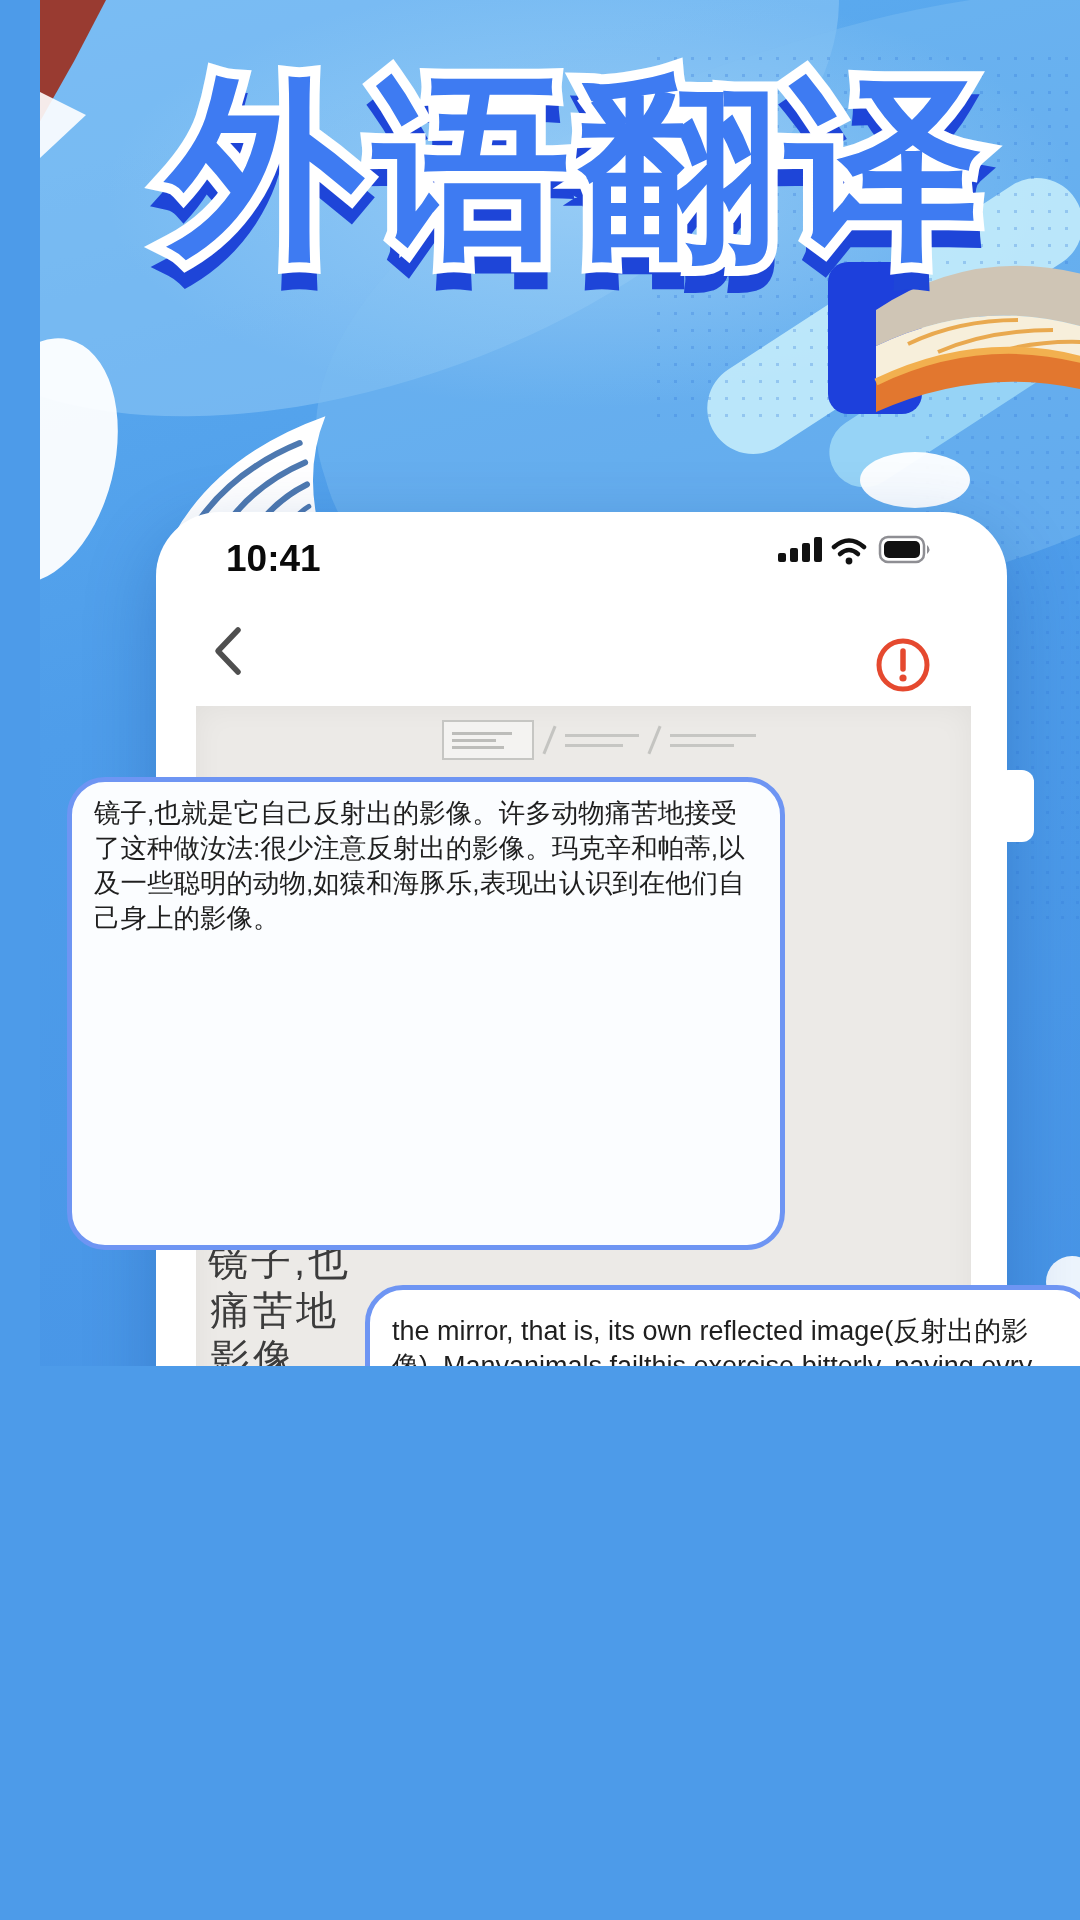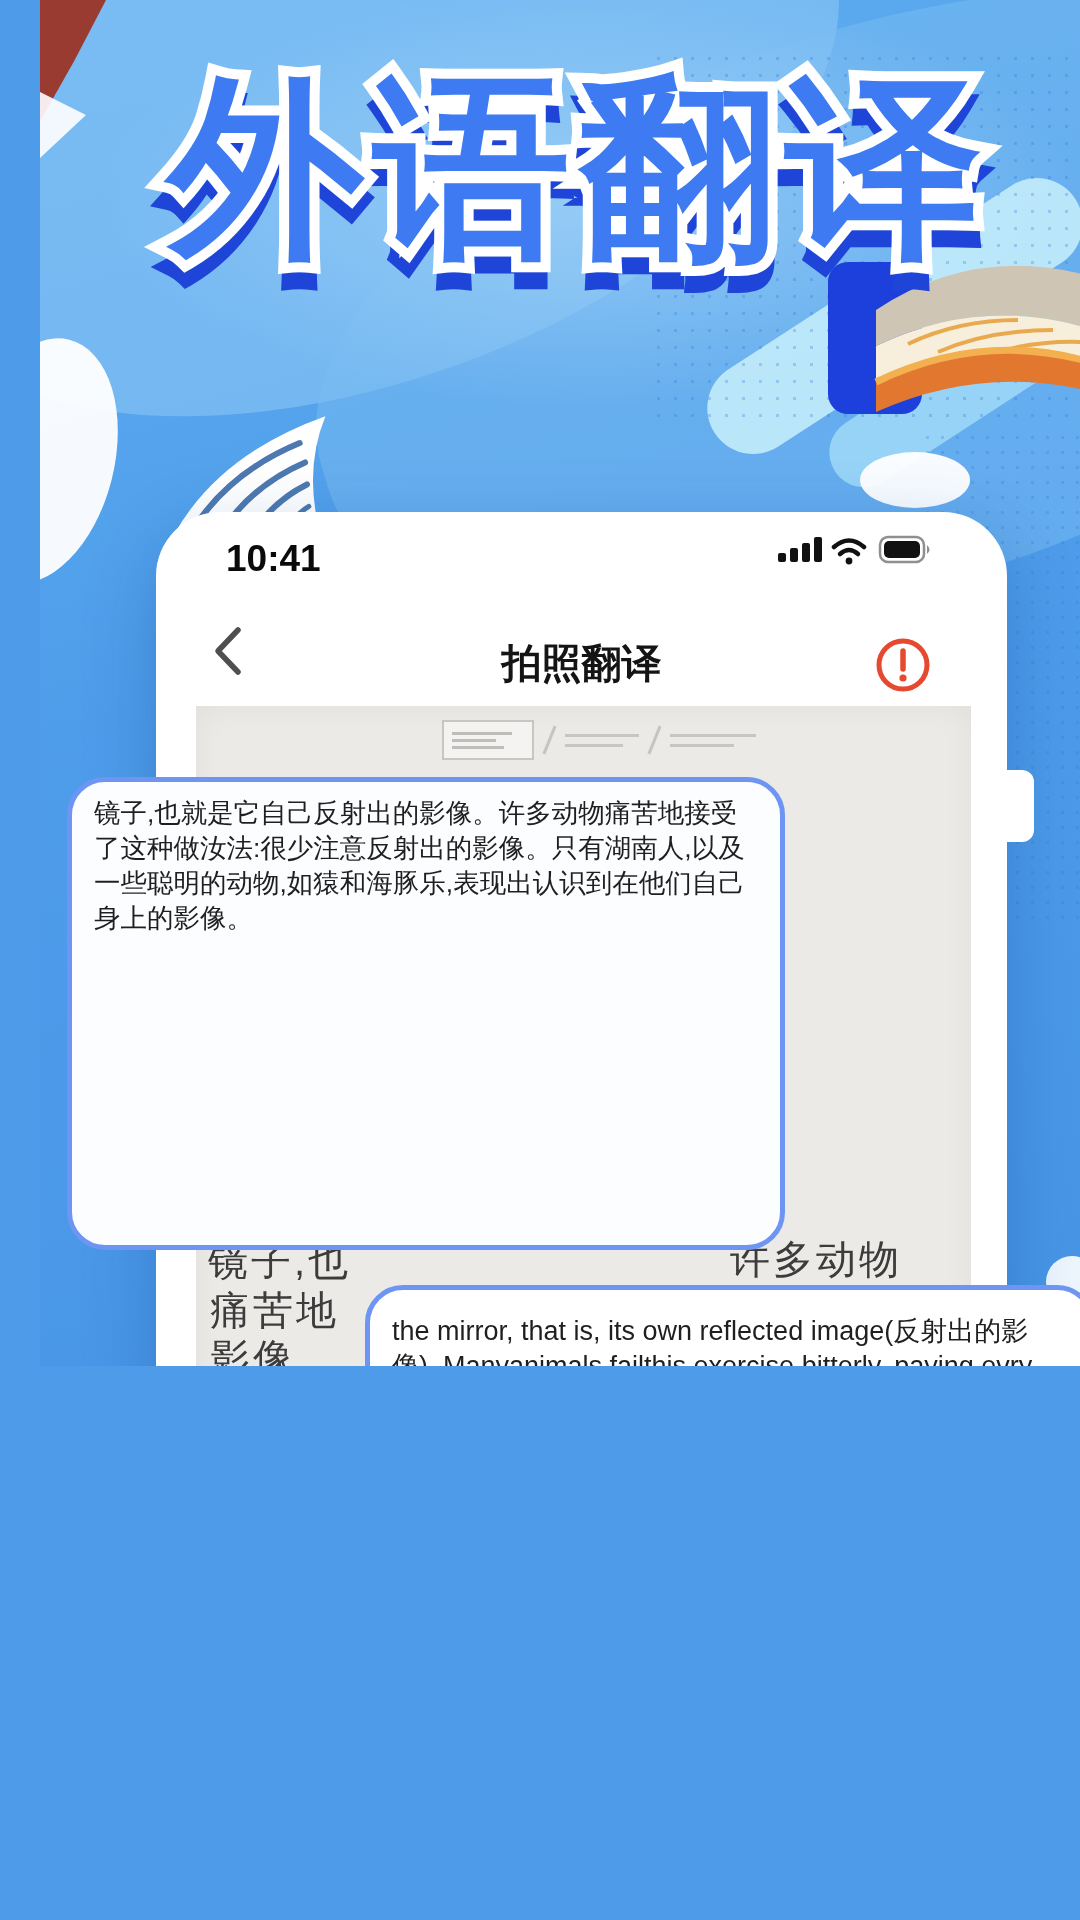--- a/index.html
+++ b/index.html
@@ -150,21 +150,20 @@
         <rect x="102" y="3" width="44" height="25" rx="8" stroke="#8E8E93" stroke-width="2.5" fill="#fff"></rect>
         <rect x="106" y="7" width="36" height="17" rx="5" fill="#111"></rect>
         <path d="M149,11 q5,4.5 0,9 z" fill="#8E8E93"></path>
       </g>
     </svg>
 
     <svg class="abs nav-back" viewBox="0 0 44 54">
       <polyline points="30,6 10,27 30,48" stroke="#4F4F4F" stroke-width="5.5" fill="none" stroke-linecap="round" stroke-linejoin="round"></polyline>
     </svg>
 
-    <div class="abs nav-title">拍照翻译</div>
 
     <svg class="abs nav-alert" viewBox="0 0 58 58">
       <circle cx="29" cy="29" r="24" stroke="#E5492F" stroke-width="5" fill="none"></circle>
       <line x1="29" y1="15" x2="29" y2="33" stroke="#E5492F" stroke-width="5.5" stroke-linecap="round"></line>
       <circle cx="29" cy="42" r="3.6" fill="#E5492F"></circle>
     </svg>
 
     <div class="abs doc">
 
       <div class="abs doc-header">
@@ -179,21 +178,20 @@
             <i style="width:58px"></i>
         </div>
         <div class="dh-slash"></div>
         <div class="dh-bars">
           <i style="width:86px"></i>
             <i style="width:64px"></i>
         </div>
       </div>
 
       <div class="frag" style="top:528px;left:12px;">镜子,也</div>
-      <div class="frag" style="top:526px;left:534px;">许多动物</div>
       <div class="frag" style="top:577px;left:14px;">痛苦地</div>
       <div class="frag" style="top:625px;left:14px;">影像。</div>
       <div class="frag" style="top:673px;left:14px;">和海豚</div>
       <div class="frag" style="top:721px;left:14px;">像。</div>
       <div class="frag" style="top:769px;left:14px;">现在又</div>
       <div class="frag" style="top:817px;left:20px;">《美国</div>
       <div class="frag" style="top:865px;left:14px;">只亚洲</div>
       <div class="frag" style="top:913px;left:14px;">我们认</div>
       <div class="frag" style="top:961px;left:14px;">物保护</div>
       <div class="frag" style="top:1009px;left:14px;">Joshua</div>
@@ -201,21 +199,21 @@
       <div class="frag" style="top:1098px;left:370px;font-size:42px;">大脑很大,看</div>
       <div class="frag" style="top:1148px;left:480px;font-size:42px;">布朗</div>
     </div>
   </div>
 
   <div class="abs phone-tab"></div>
   <div class="abs white-dot-r"></div>
   <div class="abs plane-right"></div>
 
   <div class="abs cn-box">
-    <p>镜子,也就是它自己反射出的影像。许多动物痛苦地接受了这种做汝法:很少注意反射出的影像。只有湖南人,以及一些聪明的动物,如猿和海豚乐,表现出认识到在他们自己身上的影像。</p>
+    <p>镜子,也就是它自己反射出的影像。许多动物痛苦地接受了这种做汝法:很少注意反射出的影像。玛克辛和帕蒂,以及一些聪明的动物,如猿和海豚乐,表现出认识到在他们自己身上的影像。</p>
   </div>
 
   <div class="abs en-box">
     <p>the mirror, that is, its own reflected image(反射出的影像). Manyanimals failthis exercise bitterly, paying evry little attention to the reflected image.Only humans, and some intelligent animals like apes annd dolphins, have shown to recognize that the image in the mirror is ofthemselves Now another animal has joined the club. In the IProceedings of the National Academy of Sciences, researchers report thaat an Asian elephant has passed the mirror self–reflection test.</p>
   </div>
 
   <svg class="abs book-bottom" viewBox="0 0 1080 240">
     <path d="M0,105 C230,50 430,80 540,240 C650,80 850,50 1080,105 L1080,240 L0,240 Z" fill="#FFFFFF"></path>
     <path d="M15,128 C230,72 420,98 528,228" stroke="#A8CCE9" stroke-width="3.5" fill="none"></path>
     <path d="M10,152 C225,96 415,122 520,236" stroke="#A8CCE9" stroke-width="3.5" fill="none"></path>

